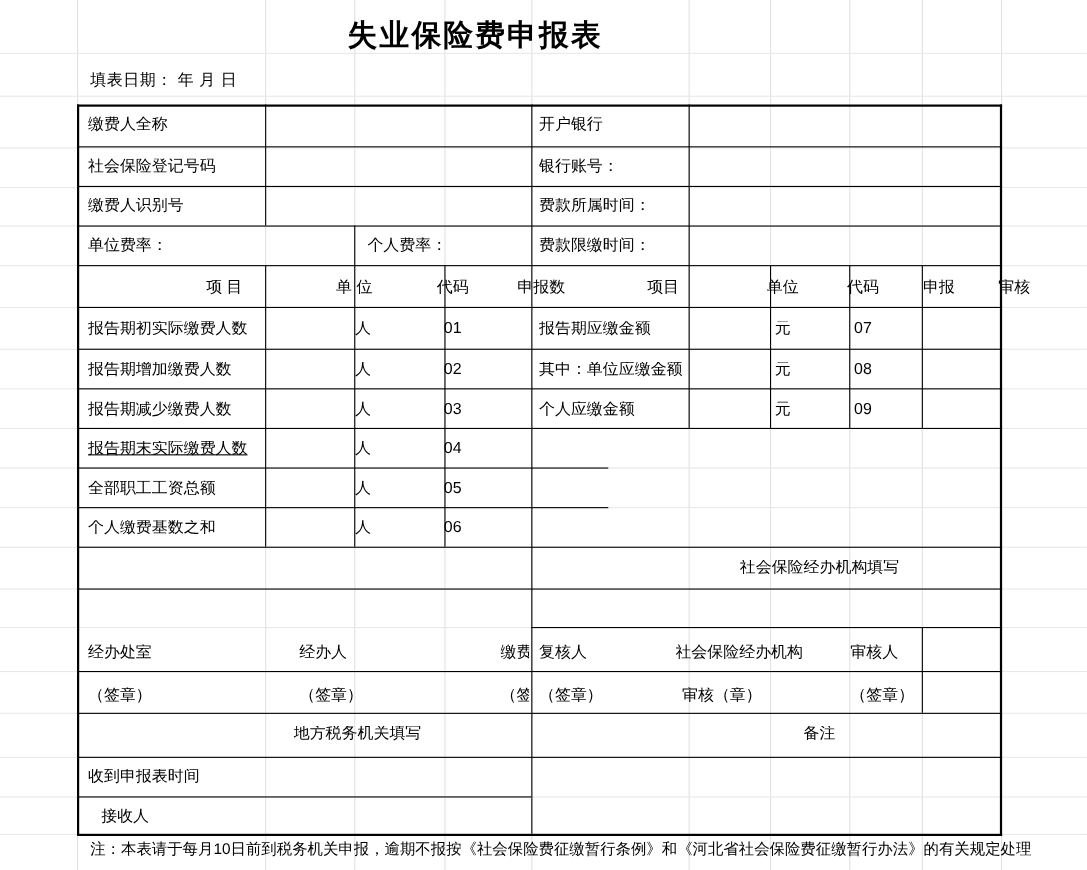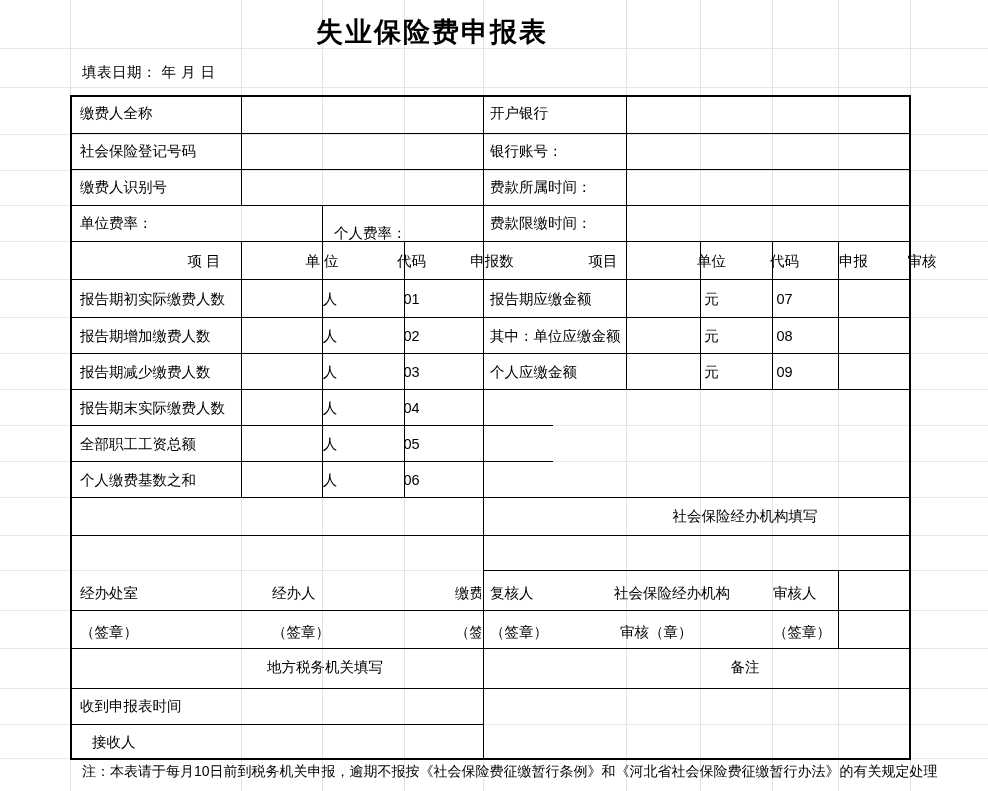--- a/index.html
+++ b/index.html
@@ -200,21 +200,21 @@
   <div class="cell left" style="left:490px; top:106px; width:130px;">开户银行</div>
   <div class="cell left" style="left:634px; top:106px; width:270px;"></div>
 
   <div class="cell left" style="left:490px; top:144px; width:130px;">银行账号：</div>
   <div class="cell left" style="left:634px; top:144px; width:270px;"></div>
 
   <div class="cell left" style="left:490px; top:180px; width:130px;">费款所属时间：</div>
   <div class="cell left" style="left:634px; top:180px; width:270px;"></div>
 
   <div class="cell left" style="left:80px; top:216px; width:230px;">单位费率：</div>
-  <div class="cell left" style="left:334px; top:216px; width:140px;margin-top:10px;">个人费率：</div>
+  <div class="cell left" style="left:334px; top:216px; width:140px;">个人费率：</div>
   <div class="cell left" style="left:490px; top:216px; width:410px;">费款限缴时间：</div>
 
   <div class="cell center" style="left:72px;  top:254px; width:168px;">项  目</div>
   <div class="cell center" style="left:234px; top:254px; width:80px;">单  位</div>
   <div class="cell center" style="left:323px; top:254px; width:81px;">代码</div>
   <div class="cell center" style="left:405px; top:254px; width:78px;">申报数</div>
 
   <div class="cell left" style="left:80px;  top:292px; width:158px;">报告期初实际缴费人数</div>
   <div class="cell center" style="left:242px; top:292px; width:80px;">人</div>
   <div class="cell center" style="left:323px; top:292px; width:81px;">01</div>
@@ -223,21 +223,21 @@
   <div class="cell left" style="left:80px;  top:329px; width:158px;">报告期增加缴费人数</div>
   <div class="cell center" style="left:242px; top:329px; width:80px;">人</div>
   <div class="cell center" style="left:323px; top:329px; width:81px;">02</div>
   <div class="cell center" style="left:405px; top:329px; width:78px;"></div>
 
   <div class="cell left" style="left:80px;  top:365px; width:158px;">报告期减少缴费人数</div>
   <div class="cell center" style="left:242px; top:365px; width:80px;">人</div>
   <div class="cell center" style="left:323px; top:365px; width:81px;">03</div>
   <div class="cell center" style="left:405px; top:365px; width:78px;"></div>
 
-  <div class="cell left" style="left:80px;  top:401px; width:158px;">报告期末实际缴费人数</div>
+  <div class="cell left" style="left:80px;  top:401px; width:158px;text-decoration:underline;">报告期末实际缴费人数</div>
   <div class="cell center" style="left:242px; top:401px; width:80px;">人</div>
   <div class="cell center" style="left:323px; top:401px; width:81px;">04</div>
   <div class="cell center" style="left:405px; top:401px; width:78px;"></div>
 
   <div class="cell left" style="left:80px;  top:437px; width:158px;">全部职工工资总额</div>
   <div class="cell center" style="left:242px; top:437px; width:80px;">人</div>
   <div class="cell center" style="left:323px; top:437px; width:81px;">05</div>
   <div class="cell center" style="left:405px; top:437px; width:78px;"></div>
 
   <div class="cell left" style="left:80px;  top:473px; width:158px;">个人缴费基数之和</div>

